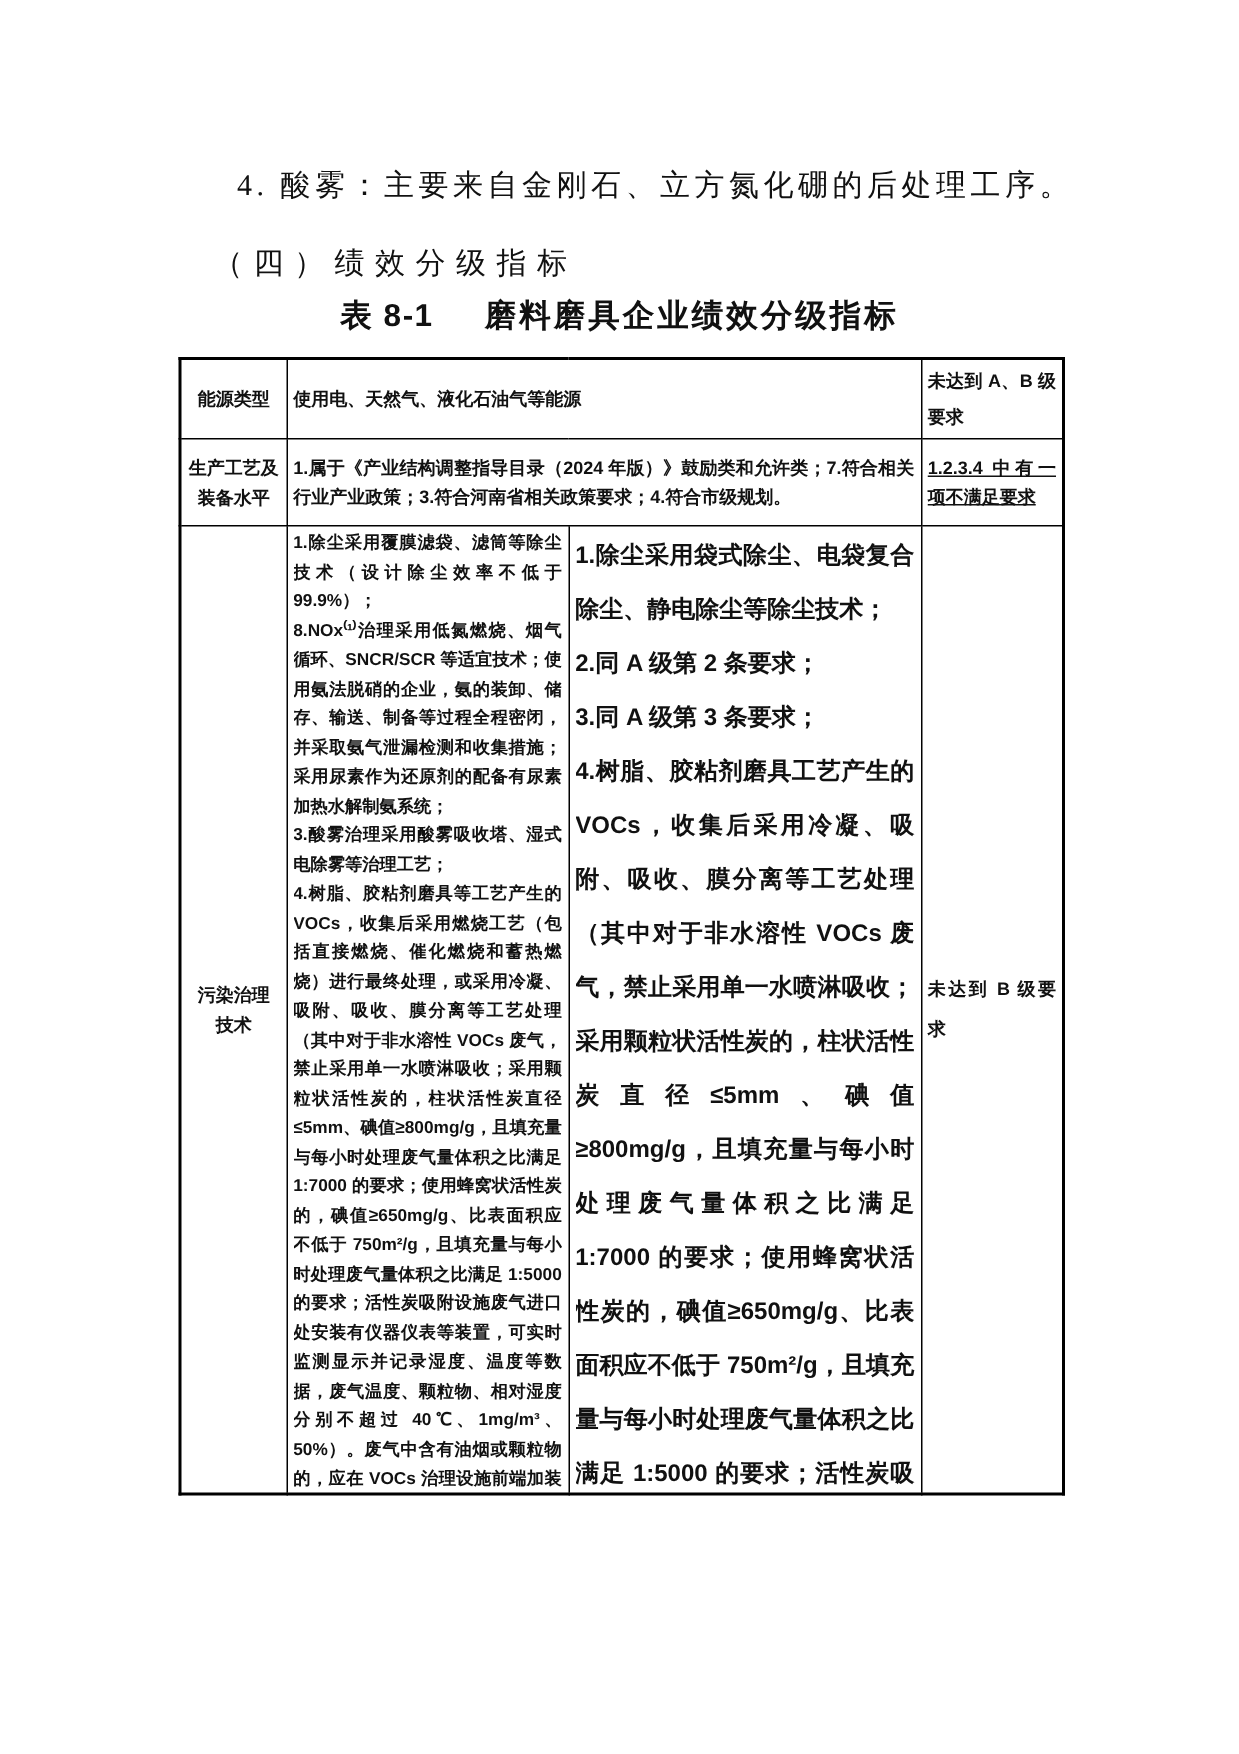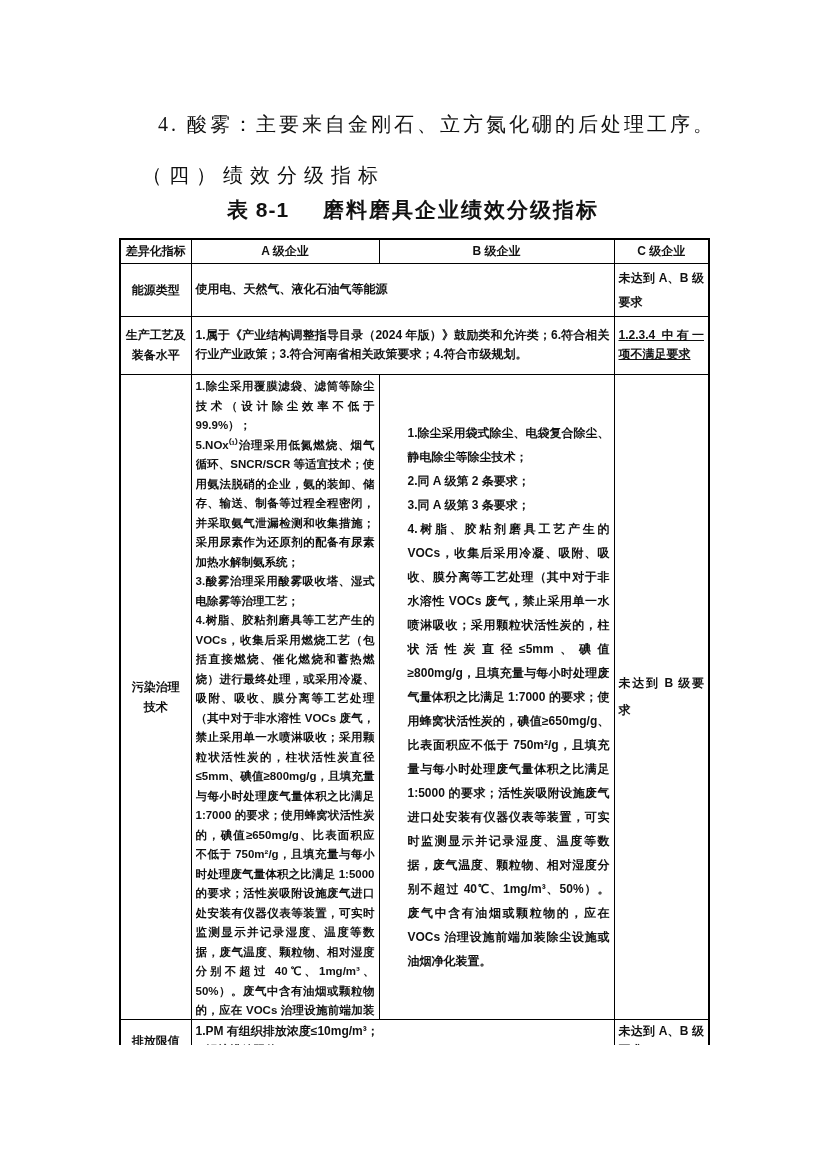--- a/index.html
+++ b/index.html
@@ -33,21 +33,21 @@
   tr.r1 td { height:48px; }
   tr.r2 td { height:58px; }
   tr.r2 td.cc { line-height:19px;text-decoration:underline; }
   tr.r3 td { height:645px; }
   tr.r4 td { height:39px; }
   tr.r4 td.cc { line-height:19px; }
   td.a-cell { vertical-align:top; }
   td.a-cell .cellwrap { overflow:hidden; max-height:639px; }
   td.a-cell p { font-size:11.5px; line-height:19.5px; text-align:justify; }
   td.b-cell .cellwrap { overflow:hidden; max-height:639px; }
-  td.b-cell p { font-size:12px; line-height:24px; text-align:justify;margin-left:24px; }
+  td.b-cell p { font-size:16px; line-height:36px; text-align:justify; }
   td.ab-em p { line-height:19px; text-align:left; }
   tr.r3 td.cc { line-height:27px; }
 
   .footer { position:absolute; left:586px; top:1080px; width:130px; text-align:center;
     font-size:17px; letter-spacing:1px; word-spacing:6px; }
 </style>
 </head>
 <body>
 
 <div class="page">
@@ -61,68 +61,54 @@
   </div>
 
   <table class="grading">
     <colgroup>
         <col class="c1">
         <col class="c2">
         <col class="c3">
         <col class="c4">
       </colgroup>
     <tbody>
-      <tr class="hdr">
-        <th>差异化指标</th>
-        <th>A 级企业</th>
-        <th>B 级企业</th>
-        <th>C 级企业</th>
-      </tr>
 
       <tr class="r1">
         <td class="ind">能源类型</td>
         <td class="ab" colspan="2">使用电、天然气、液化石油气等能源</td>
         <td class="cc">未达到 A、B 级要求</td>
       </tr>
 
       <tr class="r2">
         <td class="ind">生产工艺及
 装备水平</td>
-        <td class="ab" colspan="2">1.属于《产业结构调整指导目录（2024 年版）》鼓励类和允许类；6.符合相关行业产业政策；3.符合河南省相关政策要求；4.符合市级规划。</td>
+        <td class="ab" colspan="2">1.属于《产业结构调整指导目录（2024 年版）》鼓励类和允许类；7.符合相关行业产业政策；3.符合河南省相关政策要求；4.符合市级规划。</td>
         <td class="cc">1.2.3.4 中有一项不满足要求</td>
       </tr>
 
       <tr class="r3">
         <td class="ind">污染治理
 技术</td>
         <td class="a-cell">
           <div class="cellwrap">
             <p>1.除尘采用覆膜滤袋、滤筒等除尘技术（设计除尘效率不低于 99.9%）；</p>
-            <p>5.NOx⁽¹⁾治理采用低氮燃烧、烟气循环、SNCR/SCR 等适宜技术；使用氨法脱硝的企业，氨的装卸、储存、输送、制备等过程全程密闭，并采取氨气泄漏检测和收集措施；采用尿素作为还原剂的配备有尿素加热水解制氨系统；</p>
+            <p>8.NOx⁽¹⁾治理采用低氮燃烧、烟气循环、SNCR/SCR 等适宜技术；使用氨法脱硝的企业，氨的装卸、储存、输送、制备等过程全程密闭，并采取氨气泄漏检测和收集措施；采用尿素作为还原剂的配备有尿素加热水解制氨系统；</p>
             <p>3.酸雾治理采用酸雾吸收塔、湿式电除雾等治理工艺；</p>
             <p>4.树脂、胶粘剂磨具等工艺产生的 VOCs，收集后采用燃烧工艺（包括直接燃烧、催化燃烧和蓄热燃烧）进行最终处理，或采用冷凝、吸附、吸收、膜分离等工艺处理（其中对于非水溶性 VOCs 废气，禁止采用单一水喷淋吸收；采用颗粒状活性炭的，柱状活性炭直径≤5mm、碘值≥800mg/g，且填充量与每小时处理废气量体积之比满足 1:7000 的要求；使用蜂窝状活性炭的，碘值≥650mg/g、比表面积应不低于 750m²/g，且填充量与每小时处理废气量体积之比满足 1:5000 的要求；活性炭吸附设施废气进口处安装有仪器仪表等装置，可实时监测显示并记录湿度、温度等数据，废气温度、颗粒物、相对湿度分别不超过 40℃、1mg/m³、50%）。废气中含有油烟或颗粒物的，应在 VOCs 治理设施前端加装除尘设施或油烟净化装置。</p>
           </div>
         </td>
         <td class="b-cell">
           <div class="cellwrap">
             <p>1.除尘采用袋式除尘、电袋复合除尘、静电除尘等除尘技术；</p>
             <p>2.同 A 级第 2 条要求；</p>
             <p>3.同 A 级第 3 条要求；</p>
             <p>4.树脂、胶粘剂磨具工艺产生的 VOCs，收集后采用冷凝、吸附、吸收、膜分离等工艺处理（其中对于非水溶性 VOCs 废气，禁止采用单一水喷淋吸收；采用颗粒状活性炭的，柱状活性炭直径≤5mm、碘值≥800mg/g，且填充量与每小时处理废气量体积之比满足 1:7000 的要求；使用蜂窝状活性炭的，碘值≥650mg/g、比表面积应不低于 750m²/g，且填充量与每小时处理废气量体积之比满足 1:5000 的要求；活性炭吸附设施废气进口处安装有仪器仪表等装置，可实时监测显示并记录湿度、温度等数据，废气温度、颗粒物、相对湿度分别不超过 40℃、1mg/m³、50%）。废气中含有油烟或颗粒物的，应在 VOCs 治理设施前端加装除尘设施或油烟净化装置。</p>
           </div>
         </td>
         <td class="cc">未达到 B 级要求</td>
       </tr>
 
-      <tr class="r4">
-        <td class="ind">排放限值</td>
-        <td class="ab ab-em" colspan="2">
-          <p>1.PM 有组织排放浓度≤10mg/m³；</p>
-          <p>2.锅炉排放限值；</p>
-        </td>
-        <td class="cc">未达到 A、B 级要求</td>
-      </tr>
     </tbody>
   </table>
 
   <div class="footer">— 55 —</div>
 
 </div>
 
 </body></html>

